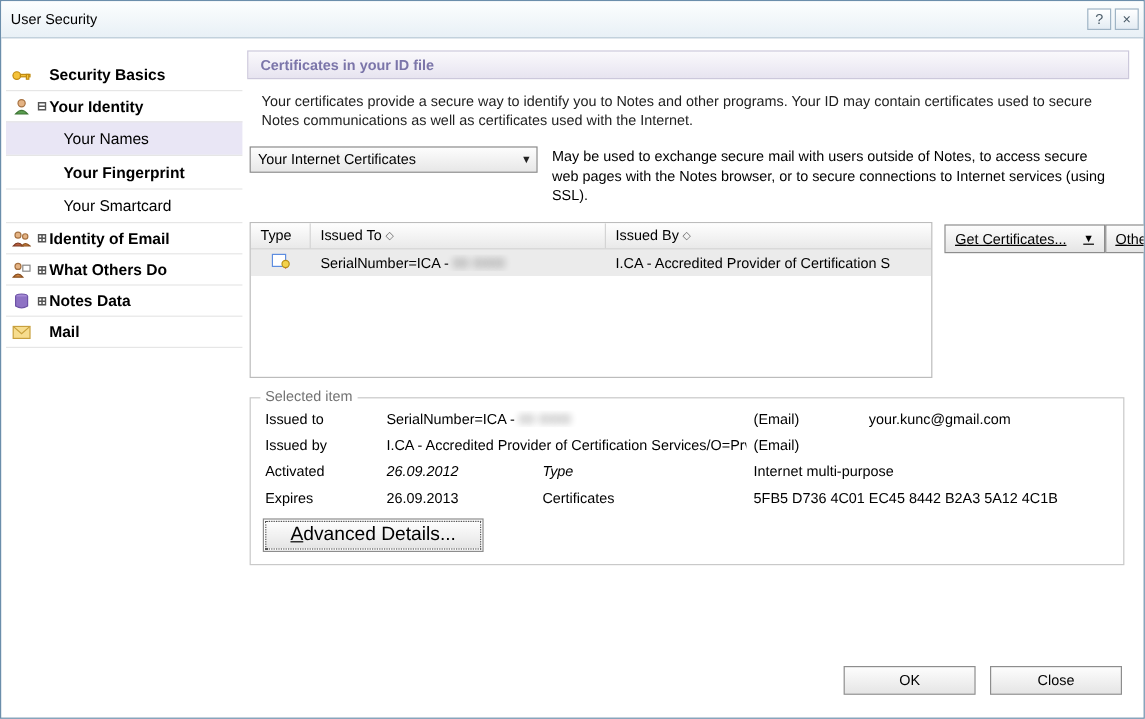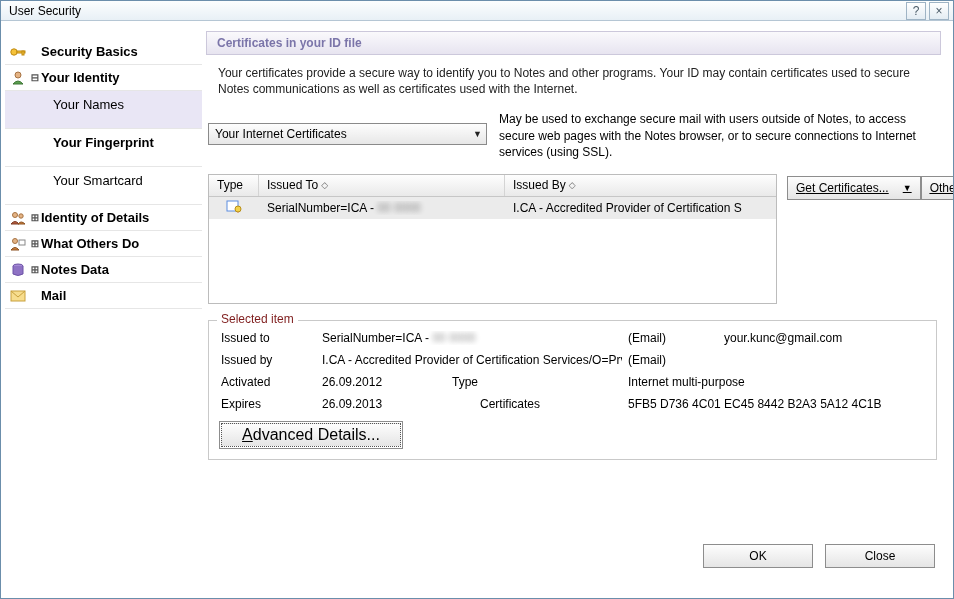--- a/index.html
+++ b/index.html
@@ -8,21 +8,21 @@
     font-family: "Segoe UI", Tahoma, Arial, sans-serif;
     font-size: 12px;
     background: #fff;
     color: #000;
     width: 954px;
     height: 599px;
     overflow: hidden;
     border: 1px solid #6b8eab;
   }
   .titlebar {
-    height: 20px;
+    height: 31px;
     background: linear-gradient(to bottom, #fcfefe, #e8f0f6);
     border-bottom: 1px solid #b5c6d4;
     display: flex;
     align-items: center;
     padding: 0 4px;
     font-size: 12px;
   }
   .titlebar .title { flex: 1; padding-left: 4px; }
   .titlebar-btn {
     width: 20px; height: 18px;
@@ -56,21 +56,21 @@
   .side-item .sicon {
     width: 22px; display: inline-flex; justify-content: center;
   }
   .side-item .expander { width: 12px; text-align: center; font-size: 10px; color: #555; }
   .side-item.group { font-weight: bold; }
   .side-item.group-plain { font-weight: bold; }
   .side-sub {
     padding-left: 48px;
     font-size: 13px;
     color: #000;
-    padding-top: 6px; padding-bottom: 16px;
+    padding-top: 6px; padding-bottom: 6px;
     border-top: 1px solid #e6e6e6;
     cursor: default;
   }
   .side-sub.hover { background: #e9e6f5; }
   .side-sub.selected { font-weight: bold; }
   .content {
     flex: 1;
     display: flex;
     flex-direction: column;
     padding: 10px 12px 12px 0;
@@ -88,31 +88,30 @@
     color: #222;
     line-height: 1.35;
   }
   .row-dropdown {
     display: flex;
     align-items: flex-start;
     padding: 0 12px 0 0;
     gap: 12px;
   }
   .dropdown {
-    width: 279px;
+    width: 240px;
     height: 22px;
     border: 1px solid #8a8a8a;
     background: linear-gradient(to bottom, #fdfdfd, #e7e7e7);
     display: flex;
     align-items: center;
     padding: 0 4px 0 6px;
     font-size: 12px;
     cursor: default;
     margin-left: 2px;
-    margin-top: 12px;
   }
   .dropdown .dd-text { flex: 1; }
   .dropdown .dd-arrow { font-size: 9px; color: #222; }
   .dd-desc { flex: 1; line-height: 1.35; }
   .mid-row {
     display: flex;
     margin-top: 14px;
     gap: 10px;
     padding-left: 2px;
   }
@@ -172,21 +171,21 @@
     position: relative;
     margin-left: 2px;
     margin-right: 4px;
   }
   .selected-item .legend {
     position: absolute;
     top: -9px; left: 8px;
     background: #fff;
     padding: 0 4px;
     font-size: 12px;
-    color: #7f1d1d;
+    color: #737373;
   }
   .detail-grid {
     display: grid;
     grid-template-columns: 95px 300px 90px 1fr;
     row-gap: 8px;
     column-gap: 6px;
     font-size: 12px;
     align-items: center;
   }
   .detail-grid .lbl { color: #000; }
@@ -256,21 +255,21 @@
     <div class="side-item group-plain">
       <span class="sicon">
         <svg width="16" height="14" viewBox="0 0 16 14">
             <circle cx="5" cy="4" r="2.5" fill="#e4b384" stroke="#a67242"></circle>
             <circle cx="11" cy="5" r="2.2" fill="#e4b384" stroke="#a67242"></circle>
             <path d="M1 13 Q5 8 9 13 Z" fill="#b85d3e" stroke="#7c3a22"></path>
             <path d="M8 13 Q11 9 15 13 Z" fill="#cf8340" stroke="#8a5020"></path>
           </svg>
       </span>
       <span class="expander">⊞</span>
-      <span>Identity of Details</span>
+      <span>Identity of Email</span>
     </div>
     <div class="side-item group-plain">
       <span class="sicon">
         <svg width="16" height="14" viewBox="0 0 16 14">
             <circle cx="5" cy="4" r="2.5" fill="#e4b384" stroke="#a67242"></circle>
             <path d="M1 13 Q5 8 9 13 Z" fill="#cf8340" stroke="#8a5020"></path>
             <rect x="9" y="3" width="6" height="5" fill="#fff" stroke="#888"></rect>
           </svg>
       </span>
       <span class="expander">⊞</span>
@@ -359,28 +358,28 @@
         </div>
         <div class="lbl">(Email)</div>
         <div class="val">your.kunc@gmail.com</div>
 
         <div class="lbl">Issued by</div>
         <div class="val">I.CA - Accredited Provider of Certification Services/O=Prv</div>
         <div class="lbl">(Email)</div>
         <div class="val"></div>
 
         <div class="lbl">Activated</div>
-        <div class="val" style="display:grid;grid-template-columns:130px 90px 1fr;">
+        <div class="val" style="display:grid;grid-template-columns:130px 90px 1fr;font-style:italic;">
           <span>26.09.2012</span>
           <span>Type</span>
         </div>
         <div class="val" style="grid-column:3/5">Internet multi-purpose</div>
 
         <div class="lbl">Expires</div>
-        <div class="val" style="display:grid;grid-template-columns:130px 90px 1fr;gap:28px;">
+        <div class="val" style="display:grid;grid-template-columns:130px 90px 1fr;">
           <span>26.09.2013</span>
           <span>Certificates</span>
         </div>
         <div class="val" style="grid-column:3/5">5FB5 D736 4C01 EC45 8442 B2A3 5A12 4C1B</div>
       </div>
       <div class="adv-btn">
         <span><span class="u">A</span><span>dvanced Details...</span></span>
       </div>
     </div>
 

